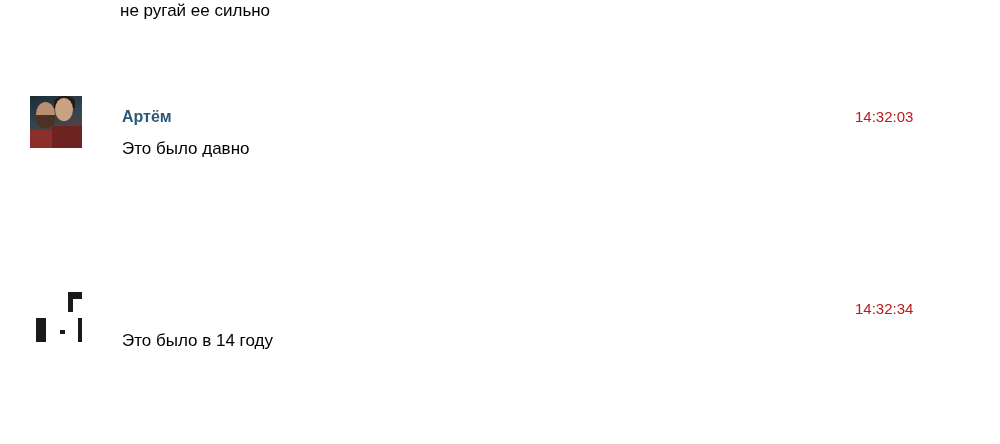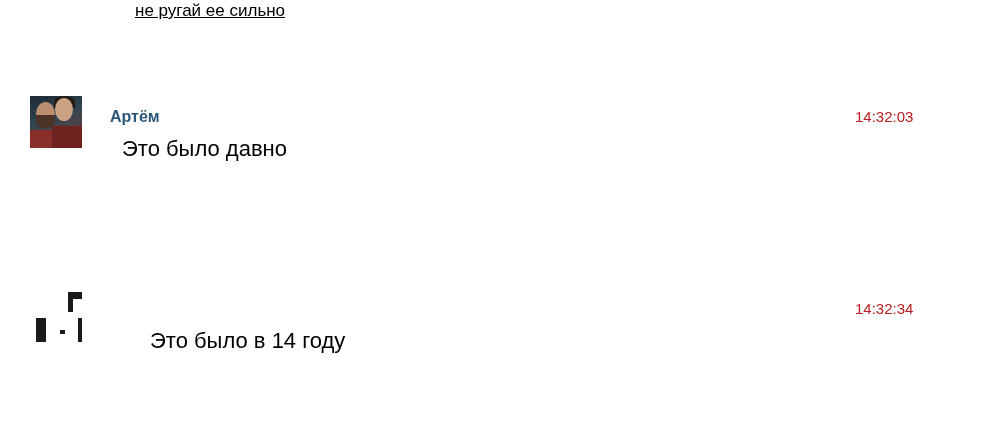--- a/index.html
+++ b/index.html
@@ -16,27 +16,26 @@
   }
   .chat {
     position: relative;
     width: 1000px;
     height: 444px;
   }
 
   
   .partial-top {
     position: absolute;
-    left: 135px;
+    left: 120px;
     top: 0px;
     font-size: 17px;
     line-height: 22px;
     color: #000;
     white-space: nowrap;
-    text-decoration: underline;
   }
 
   .msg {
     position: absolute;
     left: 0;
     width: 1000px;
   }
 
   .avatar {
     position: absolute;
@@ -106,30 +105,30 @@
 
   
   .avatar.broken { background: #ffffff; }
   .avatar.broken .frag {
     position: absolute;
     background: #1a1a1a;
   }
 
   .author {
     position: absolute;
-    left: 110px;
+    left: 122px;
     font-size: 16px;
     font-weight: bold;
     color: #2b587a;
     white-space: nowrap;
   }
   .text {
     position: absolute;
     left: 122px;
-    font-size: 22px;
+    font-size: 17px;
     line-height: 22px;
     color: #000000;
     white-space: nowrap;
   }
   .time {
     position: absolute;
     left: 855px;
     font-size: 15px;
     color: #b91c1c;
     white-space: nowrap;
@@ -158,21 +157,21 @@
 
   <div class="msg" style="top:145px;height:68px;">
     <div class="avatar broken" style="top:145px;">
       <div class="frag" style="left:38px;top:2px;width:22px;height:7px;"></div>
       <div class="frag" style="left:38px;top:2px;width:5px;height:20px;"></div>
       <div class="frag" style="left:6px;top:28px;width:10px;height:24px;"></div>
       <div class="frag" style="left:48px;top:28px;width:6px;height:24px;"></div>
       <div class="frag" style="left:30px;top:40px;width:5px;height:4px;"></div>
     </div>
     <div class="author" style="top:157px;"></div>
-    <div class="text" style="top:185px;margin-left:28px;">Это было в 14 году</div>
+    <div class="text" style="top:185px;">Это было в 14 году</div>
     <div class="time" style="top:155px;text-align:center;">14:32:34</div>
   </div>
 
   <div class="msg" style="top:242px;height:68px;">
     
     
     
     
   </div>
 

